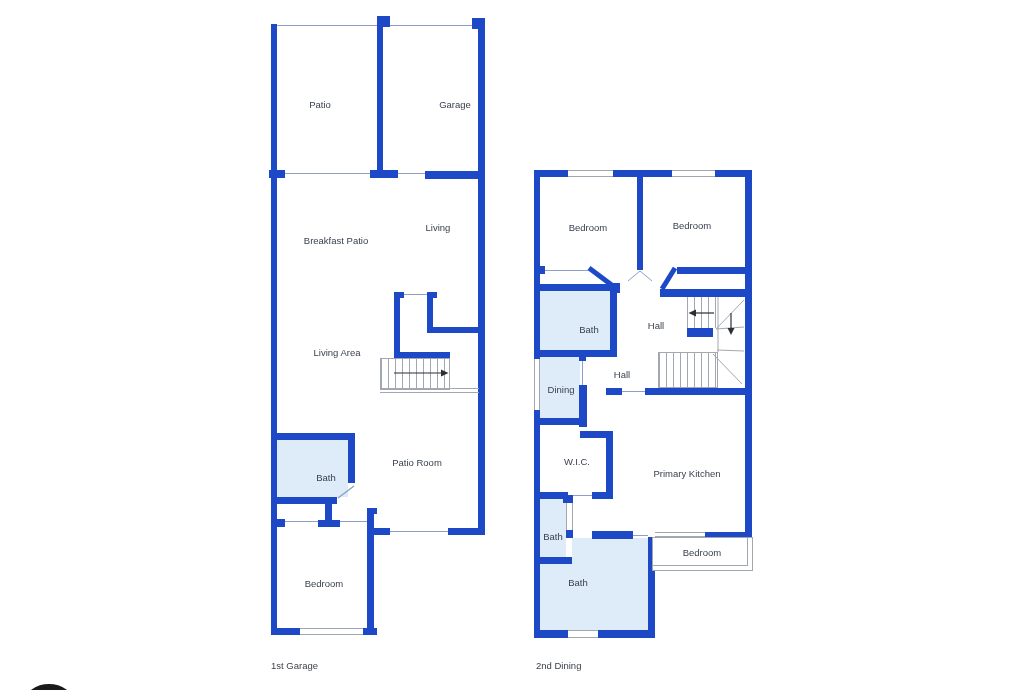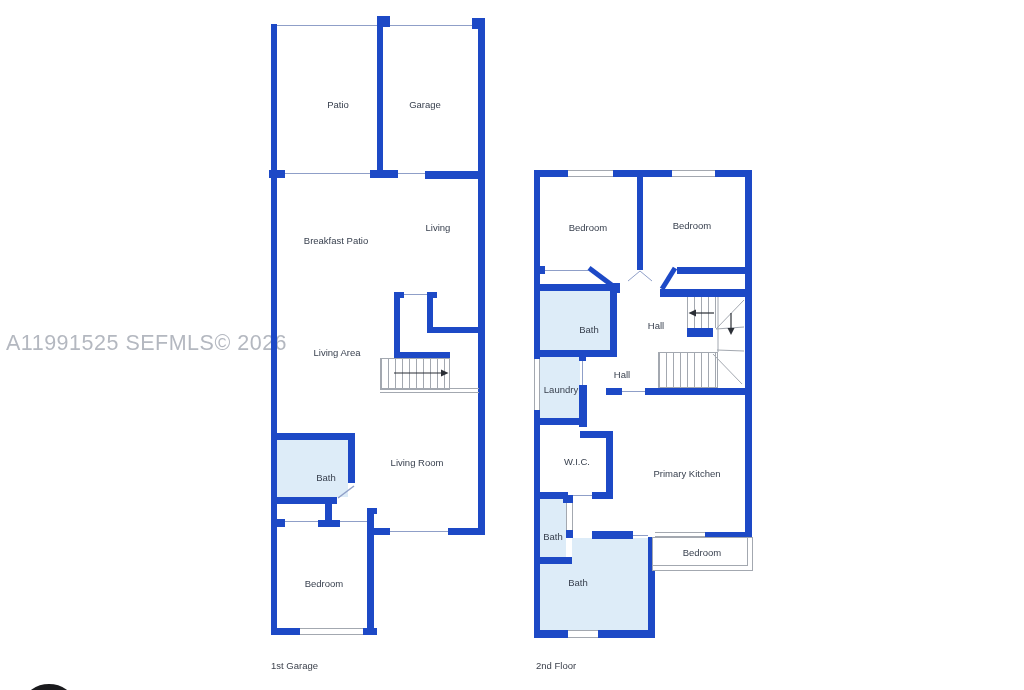--- a/index.html
+++ b/index.html
@@ -37,21 +37,20 @@
   .vline{stroke:var(--thin_line);stroke-width:1;}
   .wl{stroke:var(--stair_line);stroke-width:1;}
   .al{stroke:#2b2f36;stroke-width:1.2;}
   .ah{fill:#2b2f36;}
 </style>
 </head>
 <body>
 
 <div id="canvas">
 
-  <div class="watermark">A11991525 SEFMLS© 2026</div>
   <div class="logo-sliver"></div>
 
   <div>
 
     <div class="fill" style="left:277px;top:440px;width:71px;height:57px"></div>
 
     <div class="tl" style="left:277px;top:25px;width:100px;height:1px"></div>
     <div class="tl" style="left:390px;top:25px;width:82px;height:1px"></div>
     <div class="tl" style="left:285px;top:173px;width:85px;height:1px"></div>
     <div class="tl" style="left:398px;top:173px;width:27px;height:1px"></div>
@@ -84,26 +83,26 @@
     <div class="w" style="left:367px;top:508px;width:7px;height:127px"></div>
     <div class="w" style="left:367px;top:528px;width:23px;height:7px"></div>
     <div class="w" style="left:448px;top:528px;width:37px;height:7px"></div>
     <div class="w" style="left:271px;top:628px;width:106px;height:7px"></div>
 
     <div class="win-h" style="left:300px;top:628px;width:63px;height:7px"></div>
 
     <div class="treads boxed" style="left:380px;top:358px;width:70px;height:32px"></div>
     <div class="dline" style="left:380px;top:388px;width:99px;height:5px"></div>
 
-    <div class="label" style="left:338px;top:104px">Patio</div>
-    <div class="label" style="left:425px;top:104px">Garage</div>
+    <div class="label" style="left:320px;top:104px">Patio</div>
+    <div class="label" style="left:455px;top:104px">Garage</div>
     <div class="label" style="left:438px;top:227px">Living</div>
     <div class="label" style="left:336px;top:240px">Breakfast Patio</div>
     <div class="label" style="left:337px;top:352px">Living Area</div>
-    <div class="label" style="left:417px;top:462px">Living Room</div>
+    <div class="label" style="left:417px;top:462px">Patio Room</div>
     <div class="label" style="left:326px;top:477px">Bath</div>
     <div class="label" style="left:324px;top:583px">Bedroom</div>
     <div class="floor-title" style="left:271px;top:660px">1st Garage</div>
   </div>
 
   <div>
 
     <div class="fill" style="left:540px;top:291px;width:70px;height:59px"></div>
     <div class="fill" style="left:540px;top:357px;width:40px;height:61px"></div>
     <div class="fill" style="left:540px;top:499px;width:26px;height:58px"></div>
@@ -155,28 +154,28 @@
     <div class="treads" style="left:687px;top:297px;width:31px;height:31px"></div>
     <div class="treads boxed" style="left:658px;top:352px;width:60px;height:36px"></div>
 
     <div class="balcony-outer" style="left:652px;top:537px;width:101px;height:34px"></div>
     <div class="balcony-inner" style="left:652px;top:537px;width:96px;height:29px"></div>
 
     <div class="label" style="left:588px;top:227px">Bedroom</div>
     <div class="label" style="left:692px;top:225px">Bedroom</div>
     <div class="label" style="left:589px;top:329px">Bath</div>
     <div class="label" style="left:656px;top:325px">Hall</div>
-    <div class="label" style="left:561px;top:389px">Laundry</div>
+    <div class="label" style="left:561px;top:389px">Dining</div>
     <div class="label" style="left:622px;top:374px">Hall</div>
     <div class="label" style="left:577px;top:461px">W.I.C.</div>
     <div class="label" style="left:687px;top:473px">Primary Kitchen</div>
     <div class="label" style="left:553px;top:536px">Bath</div>
     <div class="label" style="left:578px;top:582px">Bath</div>
     <div class="label" style="left:702px;top:552px">Bedroom</div>
-    <div class="floor-title" style="left:536px;top:660px">2nd Floor</div>
+    <div class="floor-title" style="left:536px;top:660px">2nd Dining</div>
   </div>
 
   <svg class="linework" width="1024" height="690" viewBox="0 0 1024 690">
     <g>
       <line class="leaf" x1="589" y1="268" x2="613" y2="286"></line>
       <line class="leaf" x1="675" y1="268" x2="662" y2="289"></line>
       <line class="leaf-thin" x1="338" y1="498" x2="354" y2="486"></line>
       <line class="vline" x1="640" y1="271" x2="628" y2="281"></line>
       <line class="vline" x1="640" y1="271" x2="652" y2="281"></line>
     </g>

